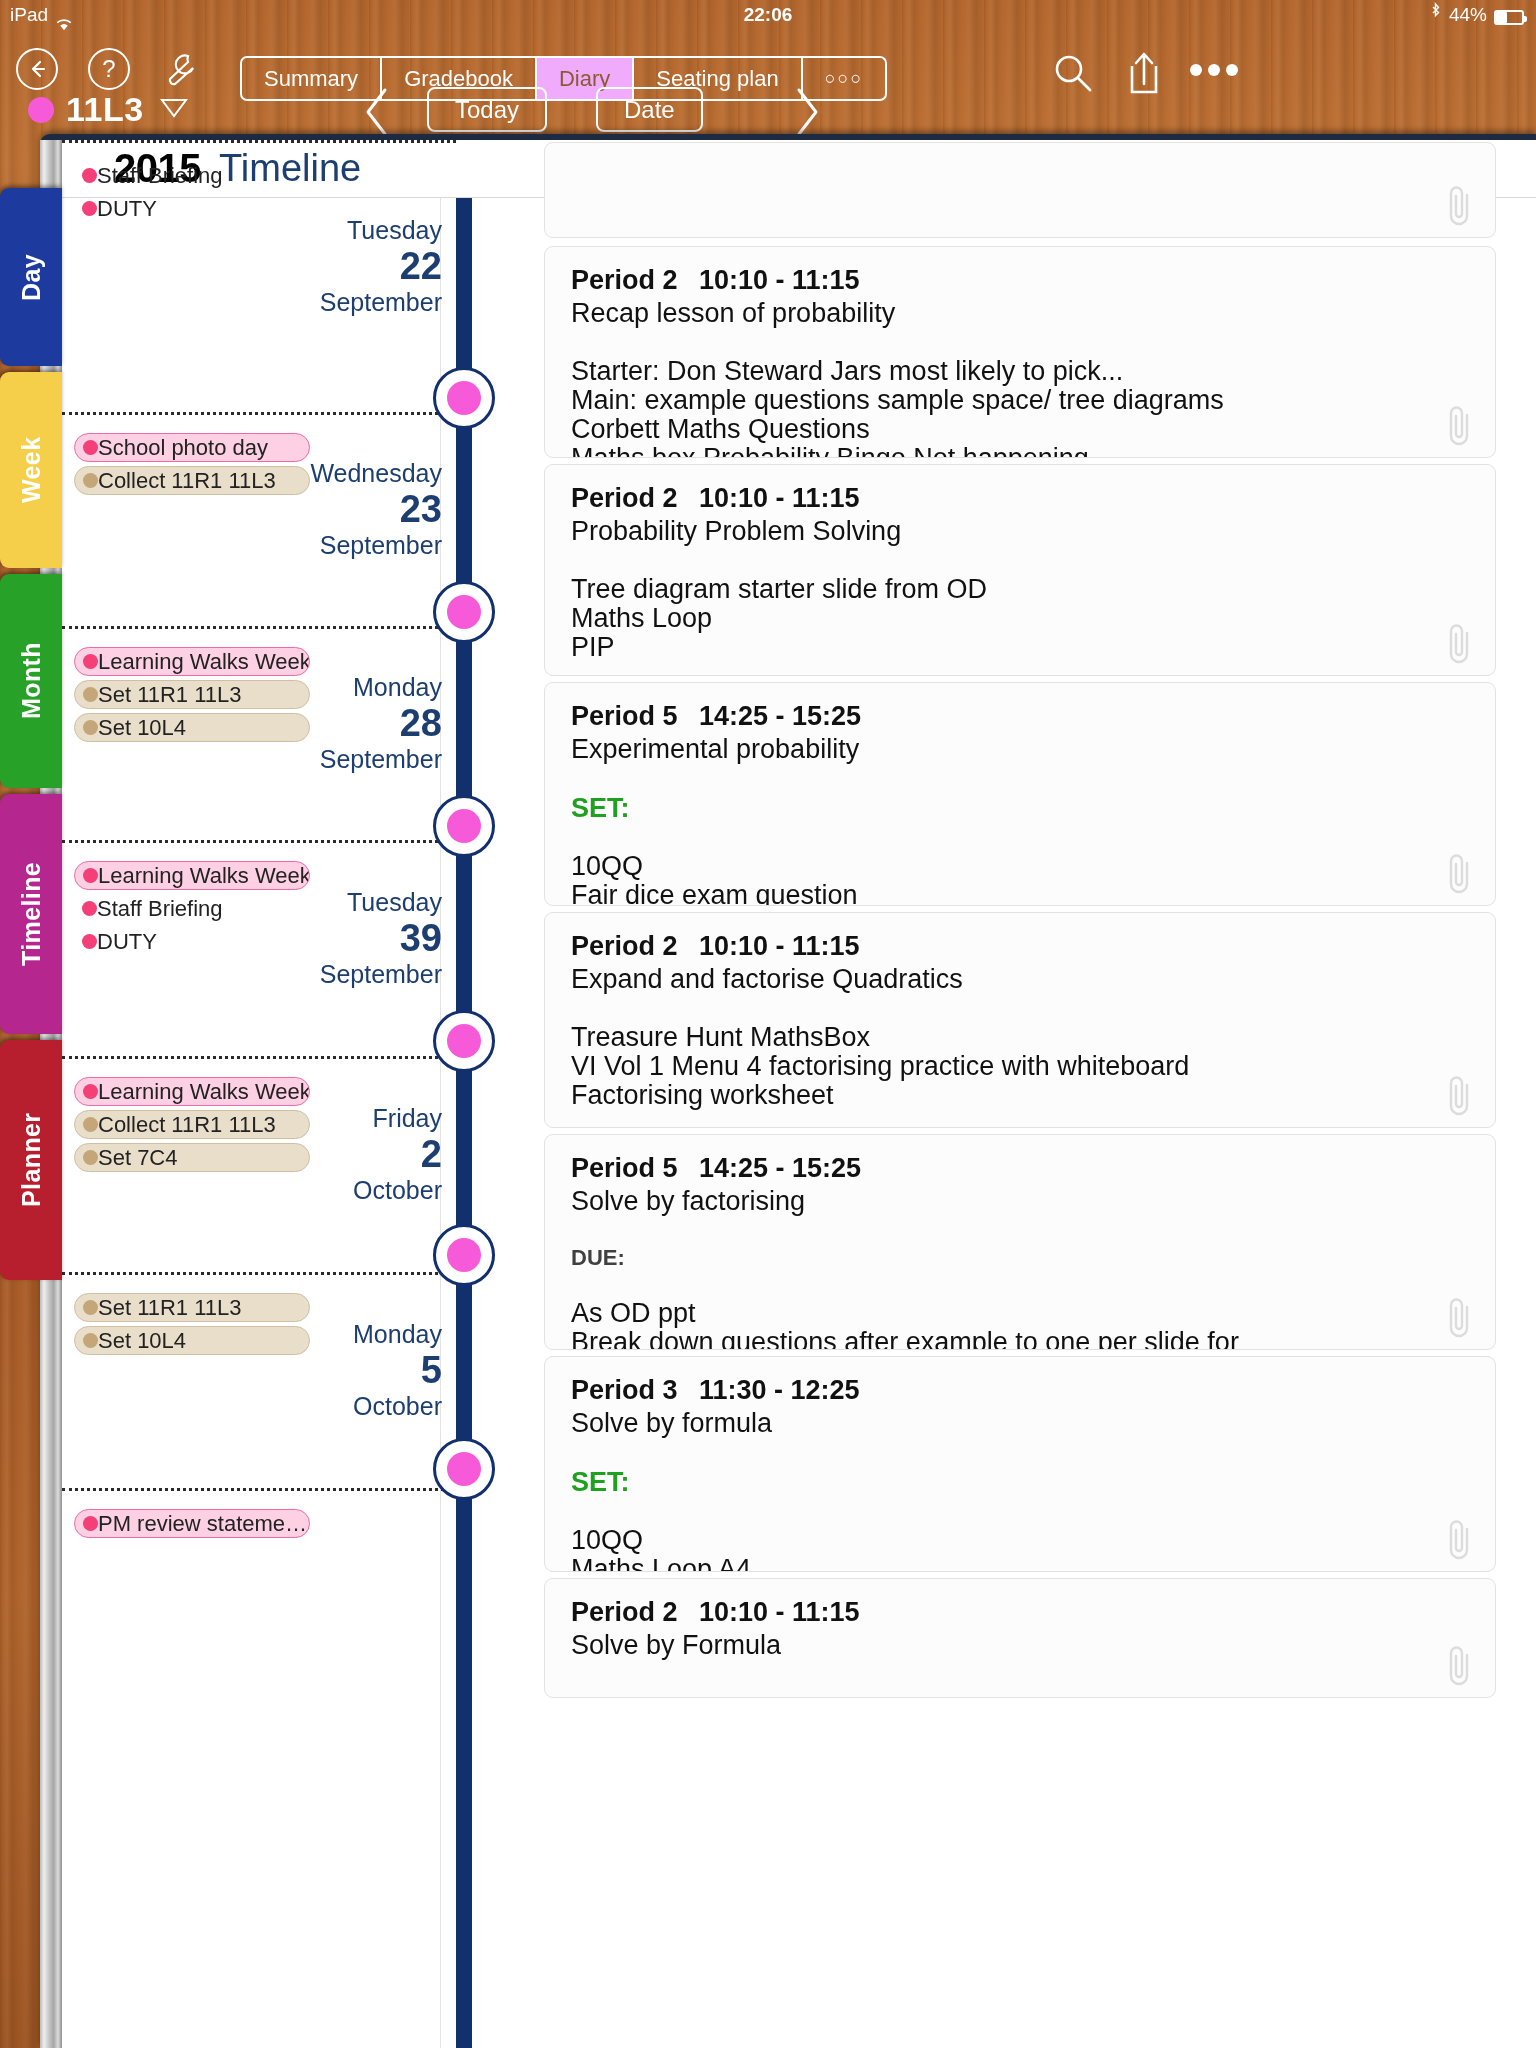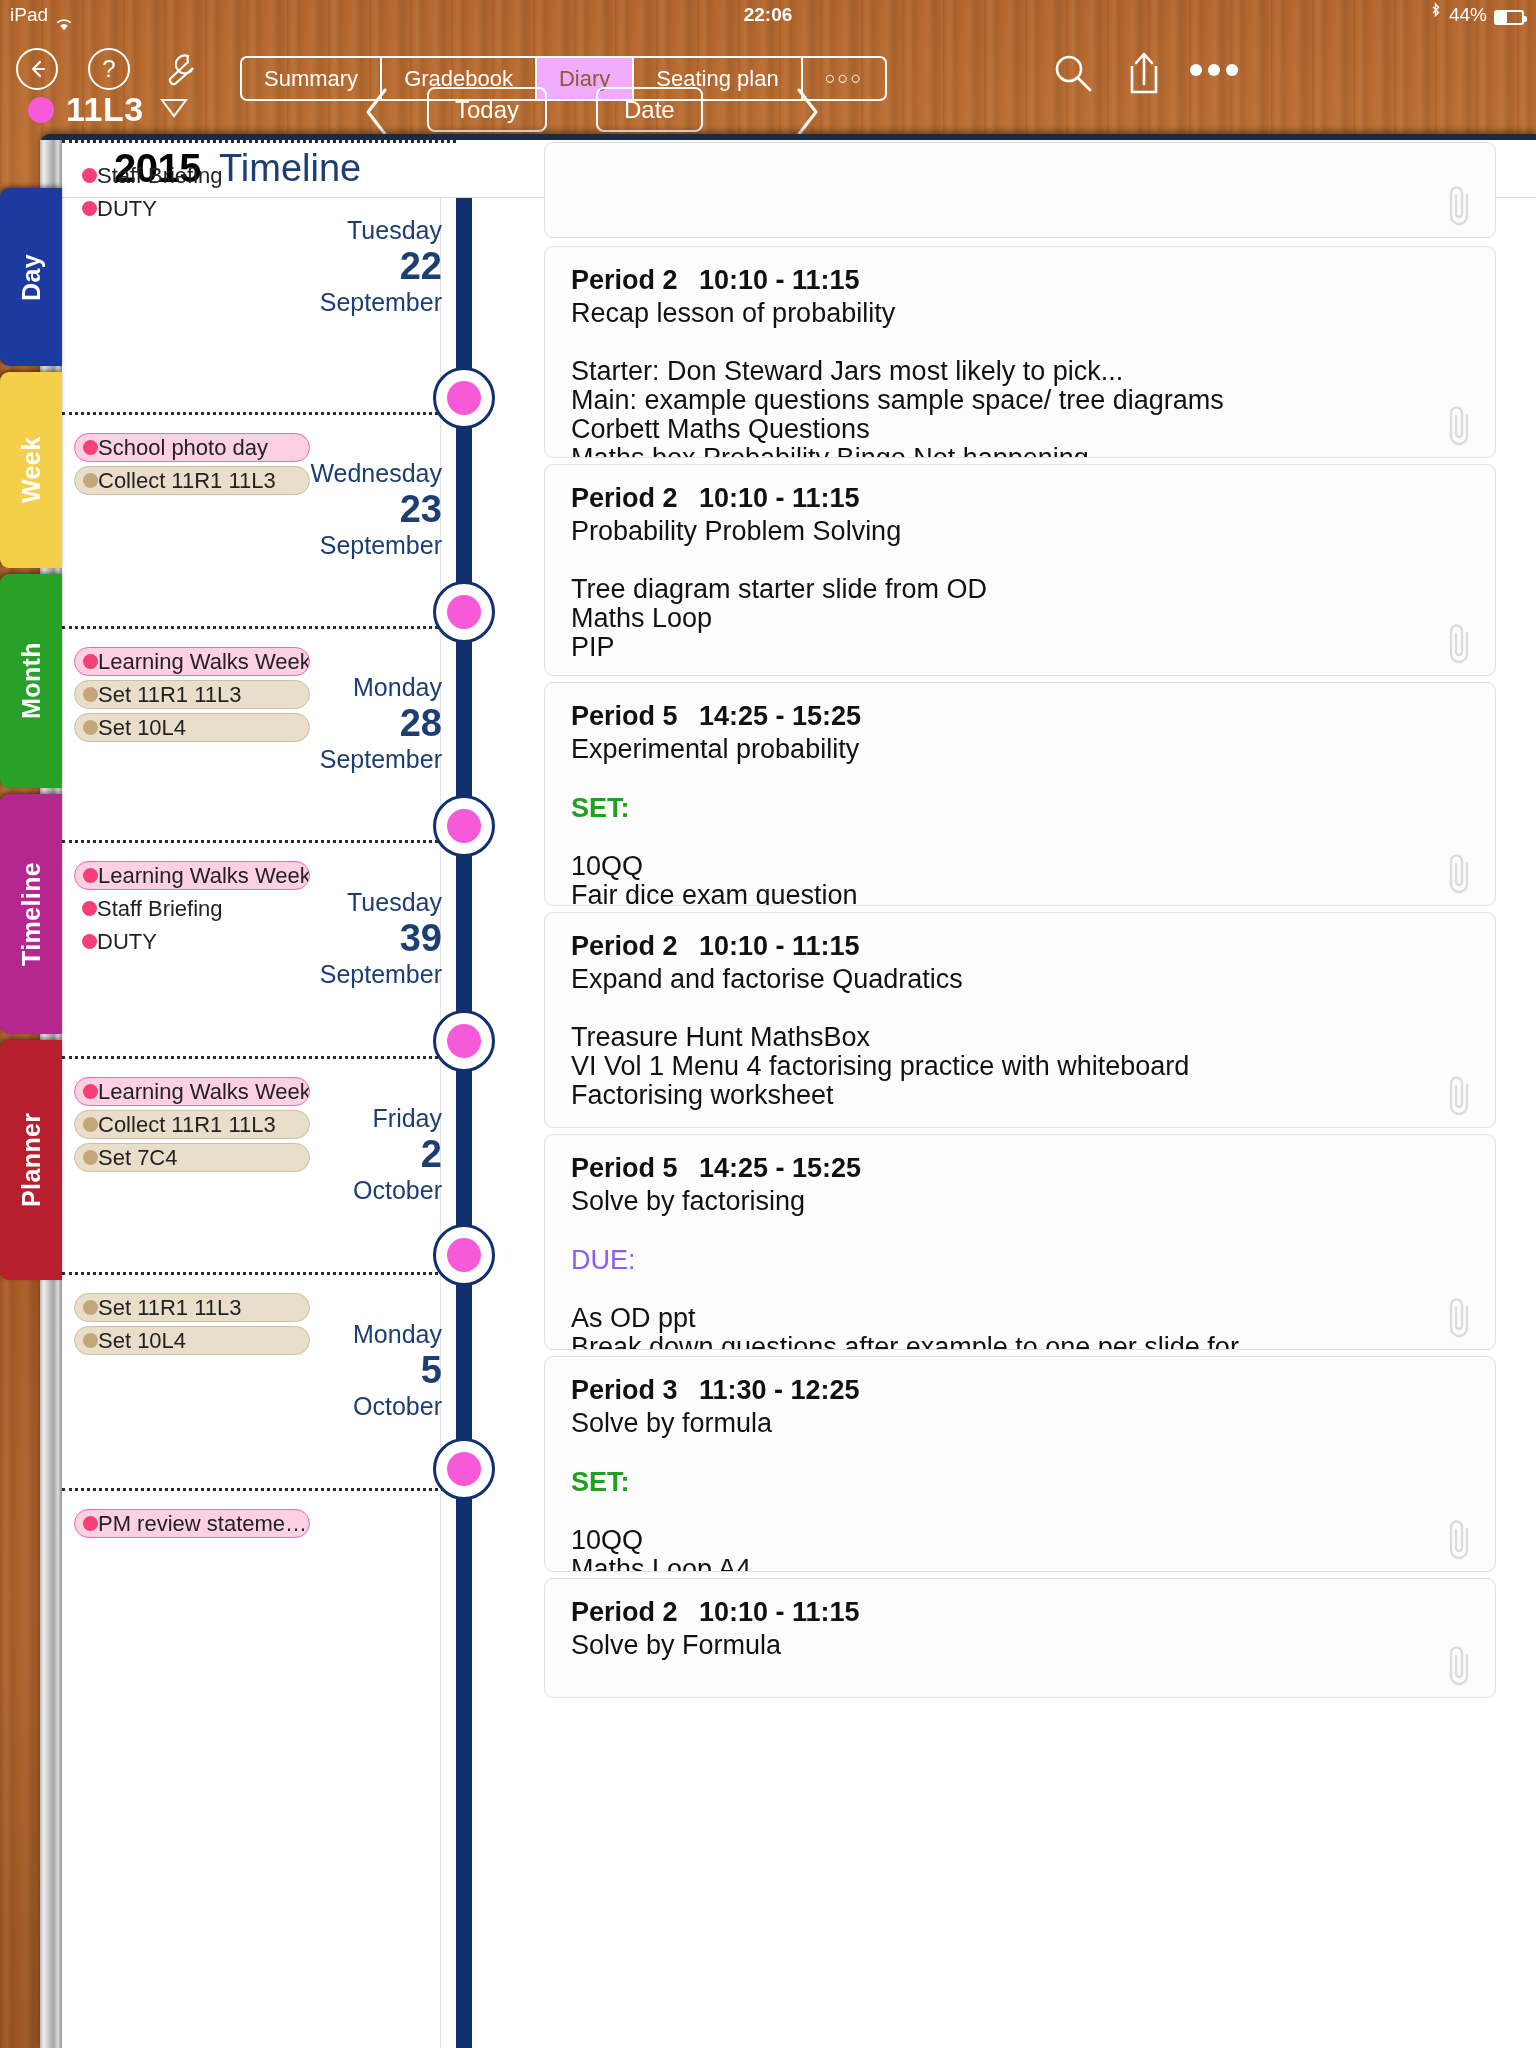--- a/index.html
+++ b/index.html
@@ -149,21 +149,21 @@
     position: absolute; left: 34px; width: 952px;
     background: #fcfcfc; border: 1.5px solid #e2e2e2; border-radius: 9px;
     padding: 18px 26px 16px 26px; overflow: hidden;
   }
   .card-head { font-size: 27px; font-weight: bold; color: #111; margin-bottom: 2px; white-space: nowrap; }
   .card-head .per { display:inline-block; min-width: 128px; }
   .card-sub { font-size: 27px; color: #111; }
   .card-gap { height: 28px; }
   .card-line { font-size: 27px; color: #111; line-height: 1.07; }
   .lbl-set { font-size: 27px; font-weight: bold; color: #1ea11e; }
-  .lbl-due { font-size: 27px; font-weight: normal; color: #8b5cf6; }
+  .lbl-due { font-size: 22px; font-weight: bold; color: #404040; }
   .clip {
     position: absolute; right: 18px; bottom: 10px; width: 34px; height: 42px;
     opacity: .33;
   }
 </style>
 </head>
 <body>
 
 <div class="wood"></div>
 

